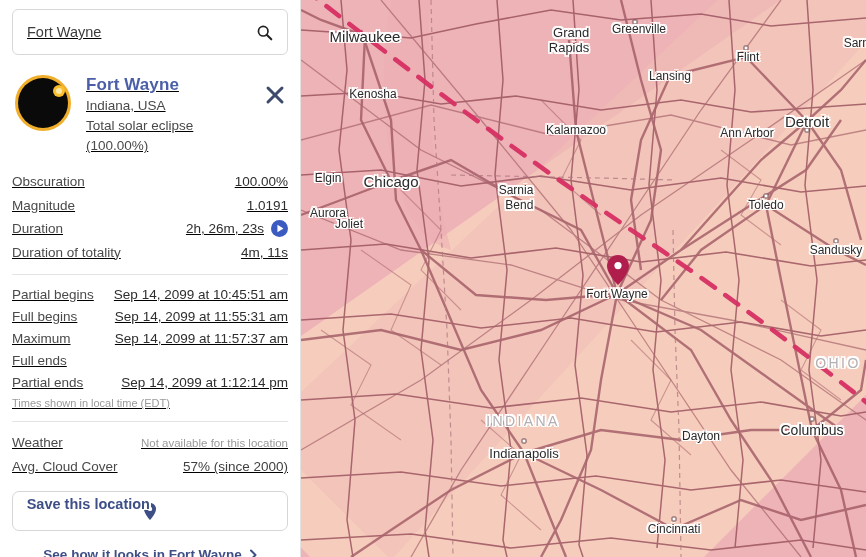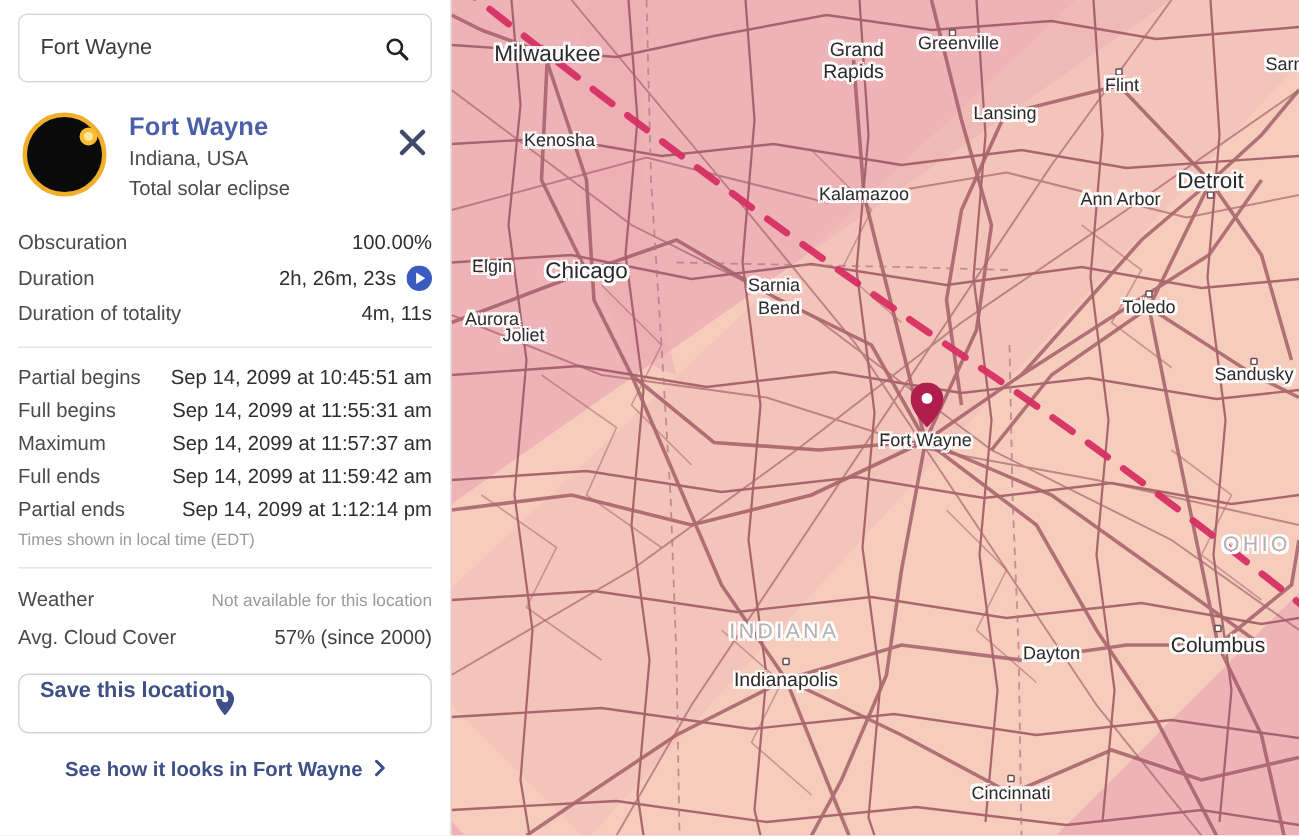--- a/index.html
+++ b/index.html
@@ -2,21 +2,21 @@
 <html><head>
 <meta charset="utf-8">
 <style>
   * { box-sizing: border-box; margin: 0; padding: 0; }
   html, body {
     width: 866px; height: 557px;
     overflow: hidden;
     font-family: "Liberation Sans", sans-serif;
     background: #ffffff;
   }
-  .app { display: flex; width: 866px; height: 456px; }
+  .app { display: flex; width: 866px; height: 456px; text-decoration: underline; }
 
   
   .sidebar {
     width: 301px; height: 557px;
     background: #ffffff;
     border-right: 1px solid #e2e2e2;
     padding: 0 12px;
     overflow: hidden;
     position: relative;
   }
@@ -169,33 +169,38 @@
           <circle cx="29" cy="29" r="26" fill="none" stroke="#f0ae2b" stroke-width="4"></circle>
           <circle cx="29" cy="29" r="25" fill="#0a0a0a"></circle>
           <circle cx="45" cy="17" r="6" fill="#fbbf2e"></circle>
           <circle cx="45" cy="17" r="3" fill="#fde8a8"></circle>
         </svg>
       </span>
       <div class="loc-text">
         <div class="loc-title">Fort Wayne</div>
         <div class="loc-sub">Indiana, USA</div>
         <div class="loc-type">Total solar eclipse</div>
+        <div class="loc-type">(100.00%)</div>
       </div>
       <span class="close-btn">
         <svg viewBox="0 0 22 22" width="22" height="22">
           <line x1="4" y1="4" x2="18" y2="18" stroke="#3d4a6b" stroke-width="3" stroke-linecap="round"></line>
           <line x1="18" y1="4" x2="4" y2="18" stroke="#3d4a6b" stroke-width="3" stroke-linecap="round"></line>
         </svg>
       </span>
     </div>
 
     <div class="stats">
       <div class="row tight">
         <span class="k">Obscuration</span>
         <span class="v">100.00%</span>
+      </div>
+      <div class="row tight">
+        <span class="k">Magnitude</span>
+        <span class="v">1.0191</span>
       </div>
       <div class="row tight">
         <span class="k">Duration</span>
         <span class="v">2h, 26m, 23s</span>
         <span class="play-btn">
           <svg viewBox="0 0 18 18" width="17" height="17">
             <circle cx="9" cy="9" r="9" fill="#3b5bc0"></circle>
             <polygon points="6.8,5 13.2,9 6.8,13" fill="#ffffff"></polygon>
           </svg>
         </span>
@@ -216,21 +221,20 @@
       <div class="trow">
         <span class="tk">Full begins</span>
         <span class="tv">Sep 14, 2099 at 11:55:31 am</span>
       </div>
       <div class="trow">
         <span class="tk">Maximum</span>
         <span class="tv">Sep 14, 2099 at 11:57:37 am</span>
       </div>
       <div class="trow">
         <span class="tk">Full ends</span>
-        <span class="tv">Sep 14, 2099 at 11:59:42 am</span>
       </div>
       <div class="trow">
         <span class="tk">Partial ends</span>
         <span class="tv">Sep 14, 2099 at 1:12:14 pm</span>
       </div>
       <div class="note">Times shown in local time (EDT)</div>
     </div>
 
     <div class="divider"></div>
 

